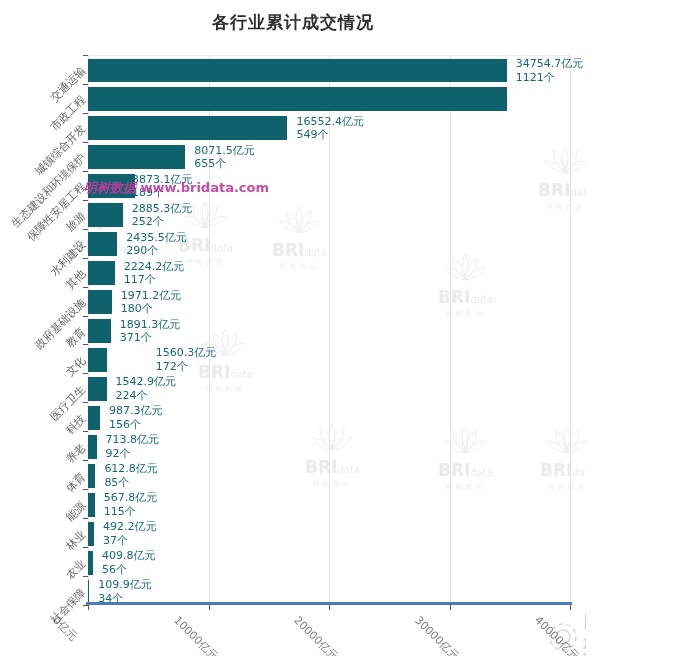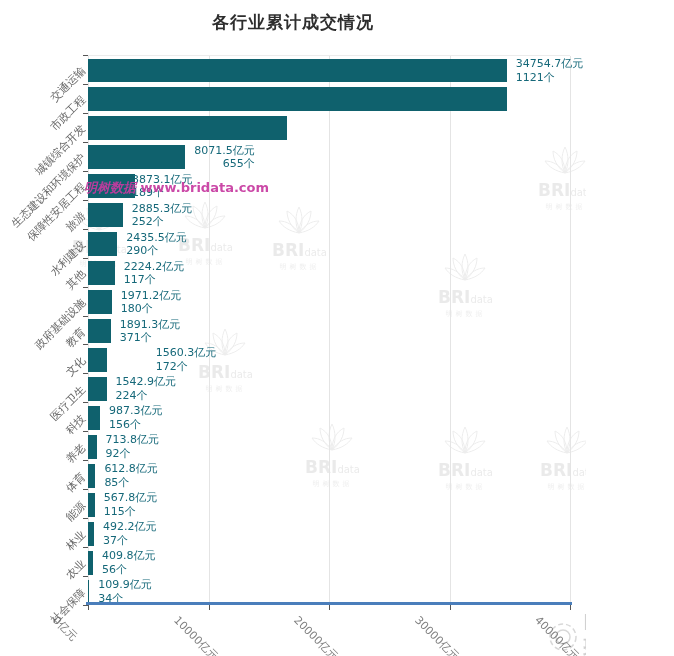--- a/index.html
+++ b/index.html
@@ -163,22 +163,26 @@
       <div class="gridline" style="left: 241px;"></div>
       <div class="gridline" style="left: 361.5px;"></div>
       <div class="gridline" style="left: 482px;"></div>
       <div class="bar" style="top: 2.5px; height: 23.9474px; width: 418.794px; background: rgb(15, 97, 109);"></div>
       <div class="vlabel" style="left: 427.794px; top: 1px; color: rgb(21, 104, 121);">
         <div>34754.7亿元</div>
         <div>1121个</div>
       </div>
       <div class="bar" style="top: 31.4474px; height: 23.9474px; width: 418.501px; background: rgb(15, 97, 109);"></div>
       <div class="bar" style="top: 60.3947px; height: 23.9474px; width: 199.456px; background: rgb(15, 97, 109);"></div>
+      <div class="vlabel" style="left: 208.456px; top: 58.8947px; color: rgb(21, 104, 121);">
+        <div>16552.4亿元</div>
+        <div>549个</div>
+      </div>
       <div class="bar" style="top: 89.3421px; height: 23.9474px; width: 97.2616px; background: rgb(15, 97, 109);"></div>
-      <div class="vlabel" style="left: 106.262px; top: 87.8421px; color: rgb(21, 104, 121); text-align: right;">
+      <div class="vlabel" style="left: 106.262px; top: 87.8421px; color: rgb(21, 104, 121);">
         <div>8071.5亿元</div>
         <div>655个</div>
       </div>
       <div class="bar" style="top: 118.289px; height: 23.9474px; width: 46.6709px; background: rgb(15, 97, 109);"></div>
       <div class="vlabel" style="left: 44px; top: 116.789px; color: rgb(21, 104, 121);">
         <div>3873.1亿元</div>
         <div>189个</div>
       </div>
       <div class="bar" style="top: 147.237px; height: 23.9474px; width: 34.7679px; background: rgb(15, 97, 109);"></div>
       <div class="vlabel" style="left: 43.7679px; top: 145.737px; color: rgb(21, 104, 121);">

